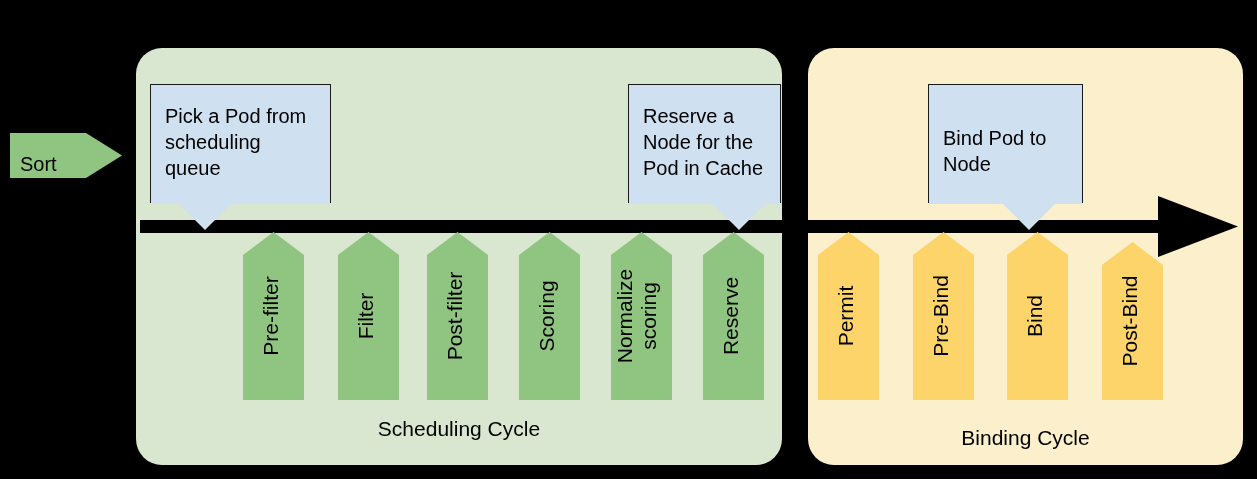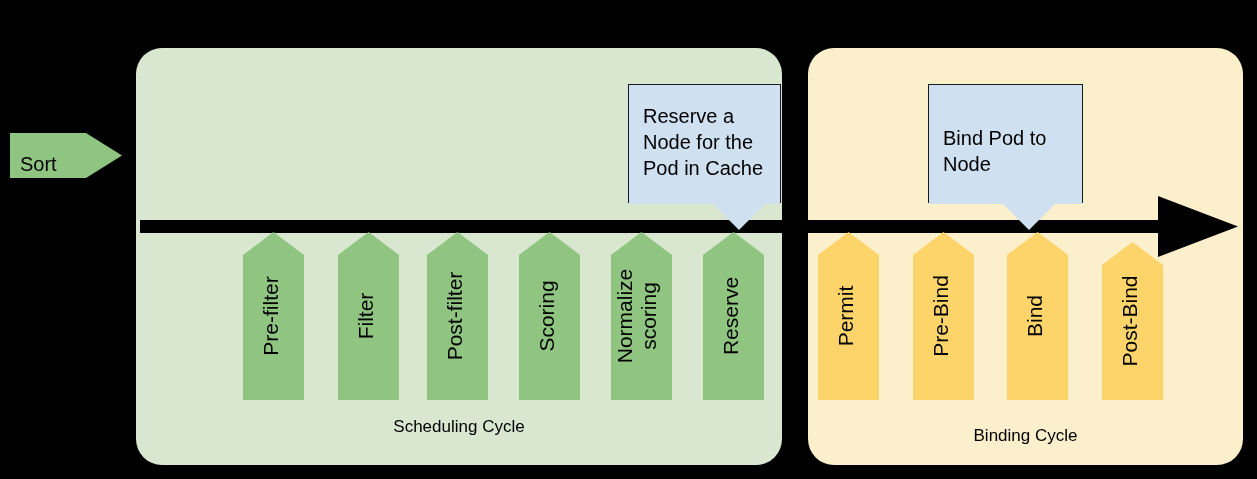--- a/index.html
+++ b/index.html
@@ -27,21 +27,21 @@
     background: #D9E7D0;
   }
   #binding-panel {
     left: 808px; top: 48px;
     width: 435px; height: 417px;
     background: #FCEFCB;
   }
 
   .cycle-label {
     position: absolute;
-    font-size: 17px;
+    font-size: 21px;
     color: #000000;
     white-space: nowrap;
     text-align: center;
   }
   #scheduling-cycle-label { left: 136px; top: 417px; width: 646px; }
   #binding-cycle-label   { left: 808px; top: 417px; width: 435px; margin-top: 9px; }
 
   
   #sort-arrow {
     position: absolute;
@@ -218,20 +218,27 @@
     <div class="outline"></div>
     <div class="shape"></div>
     <div class="label">Bind</div>
   </div>
   <div class="plugin orange" style="left:1102px; top:242px; height:158px;">
     <div class="outline"></div>
     <div class="shape"></div>
     <div class="label" style="width:158px; transform: rotate(-90deg) translate(-158px, 0);">Post-Bind</div>
   </div>
 
+  <div class="callout" id="callout-pick">
+    <div class="txt">Pick a Pod from
+scheduling
+queue</div>
+    <div class="tail"></div>
+    <div class="tail-mask"></div>
+  </div>
   <div class="callout" id="callout-reserve">
     <div class="txt">Reserve a
 Node for the
 Pod in Cache</div>
     <div class="tail"></div>
     <div class="tail-mask"></div>
   </div>
   <div class="callout" id="callout-bind">
     <div class="txt" style="top:40px;">Bind Pod to
 Node</div>

